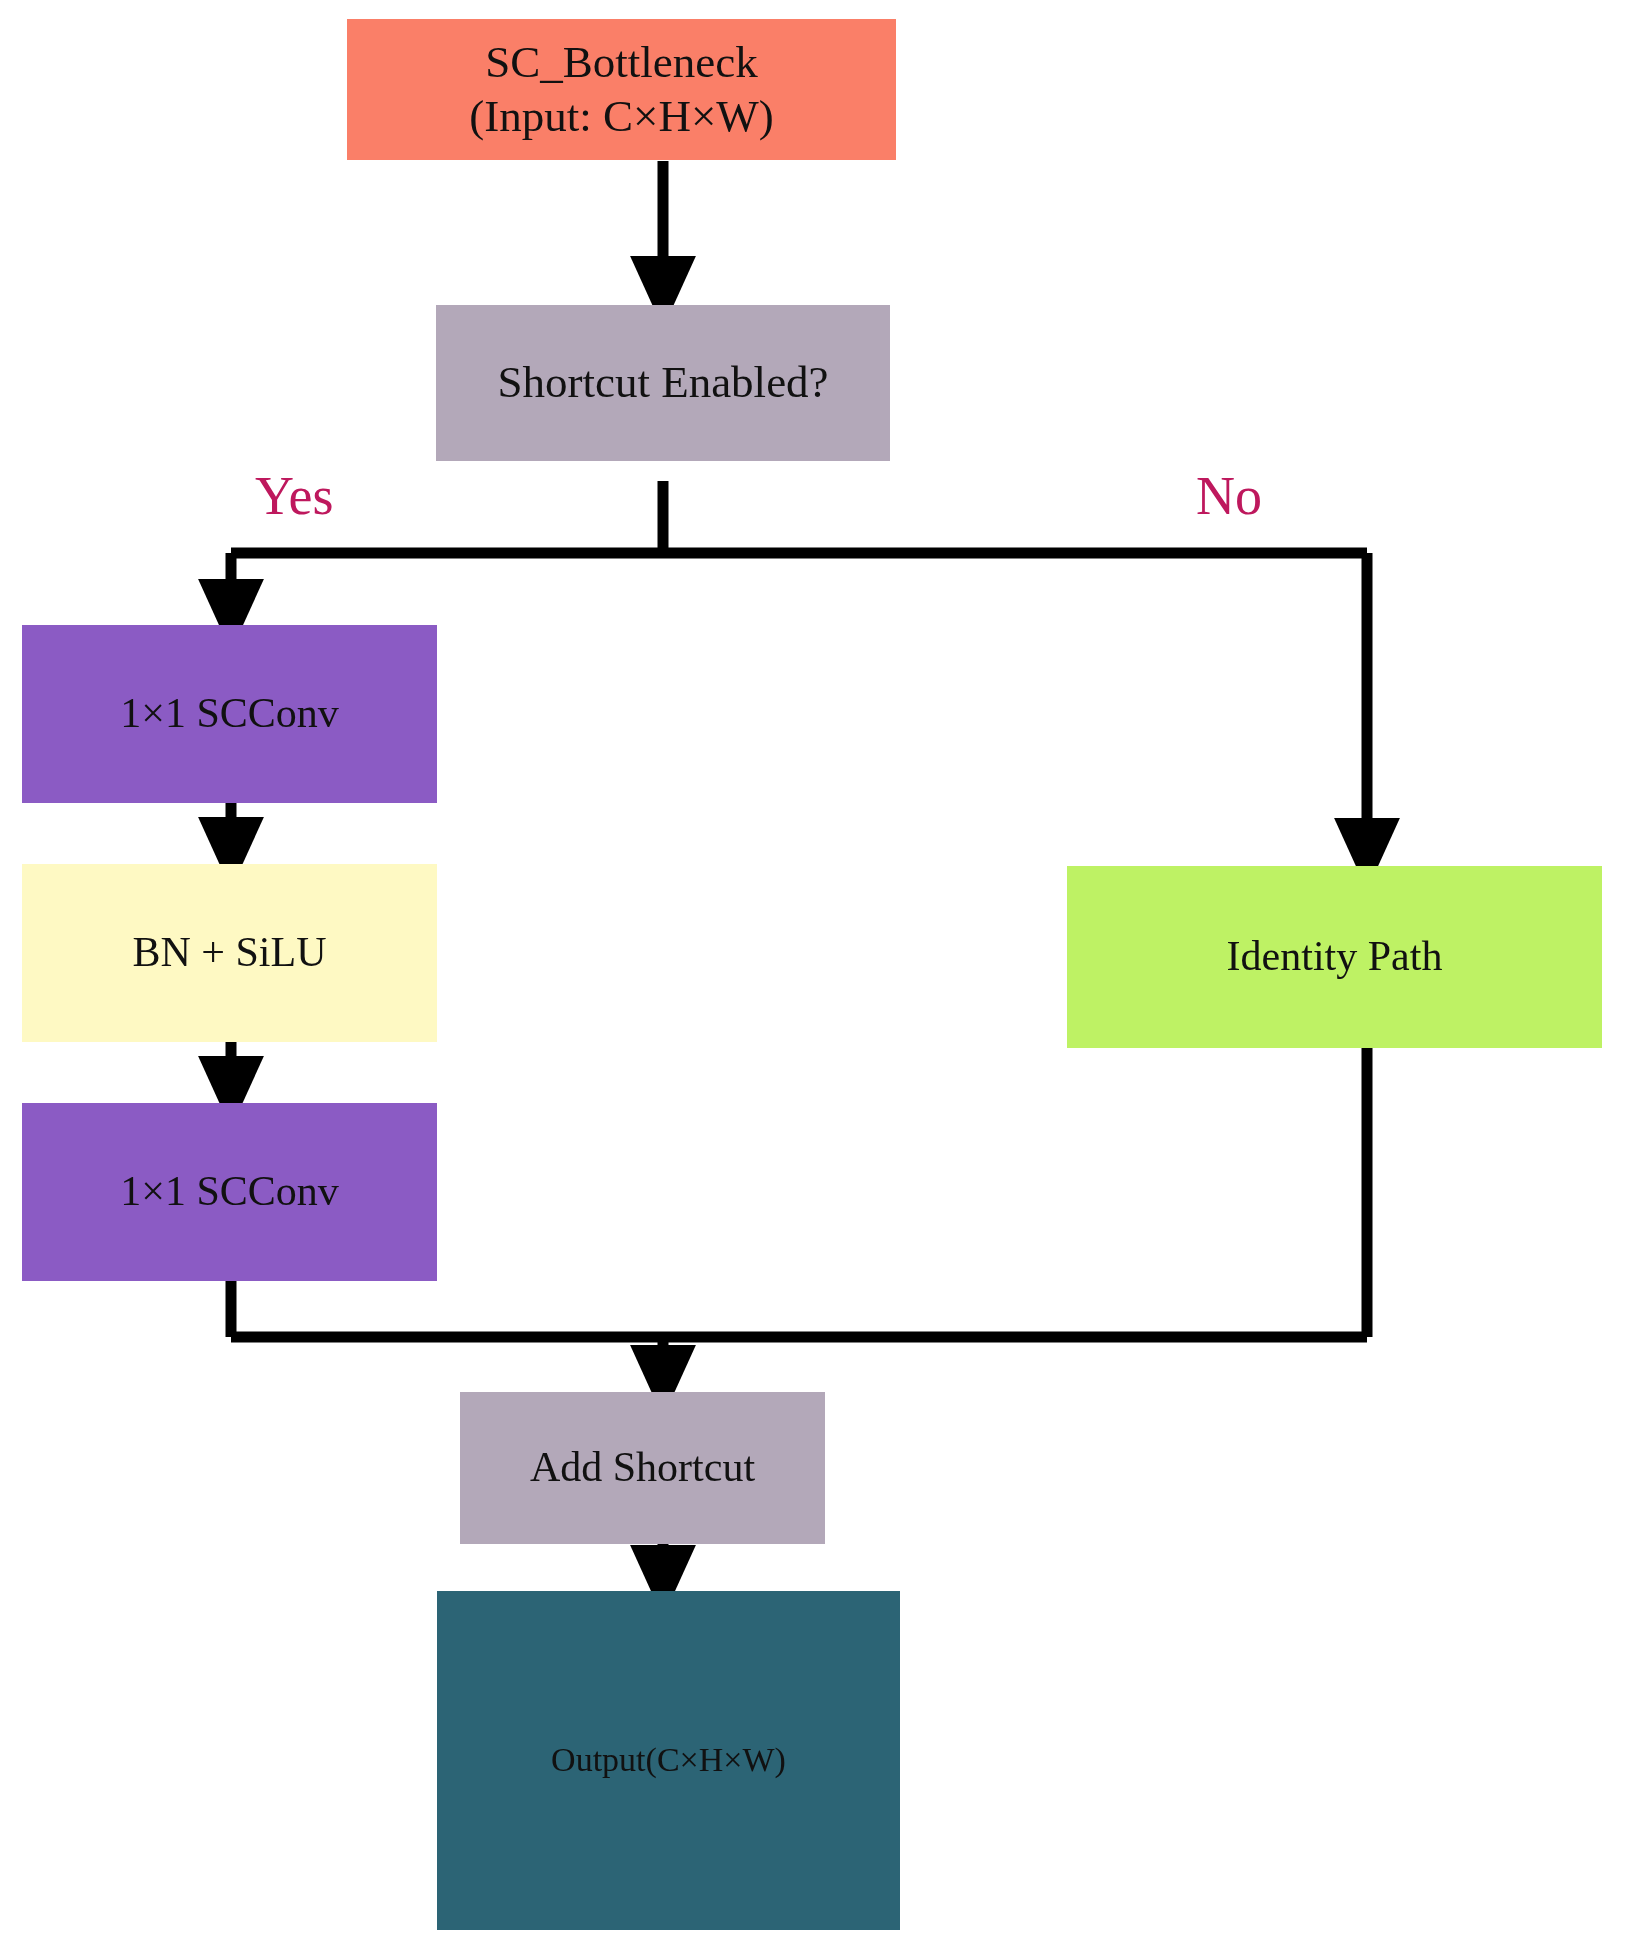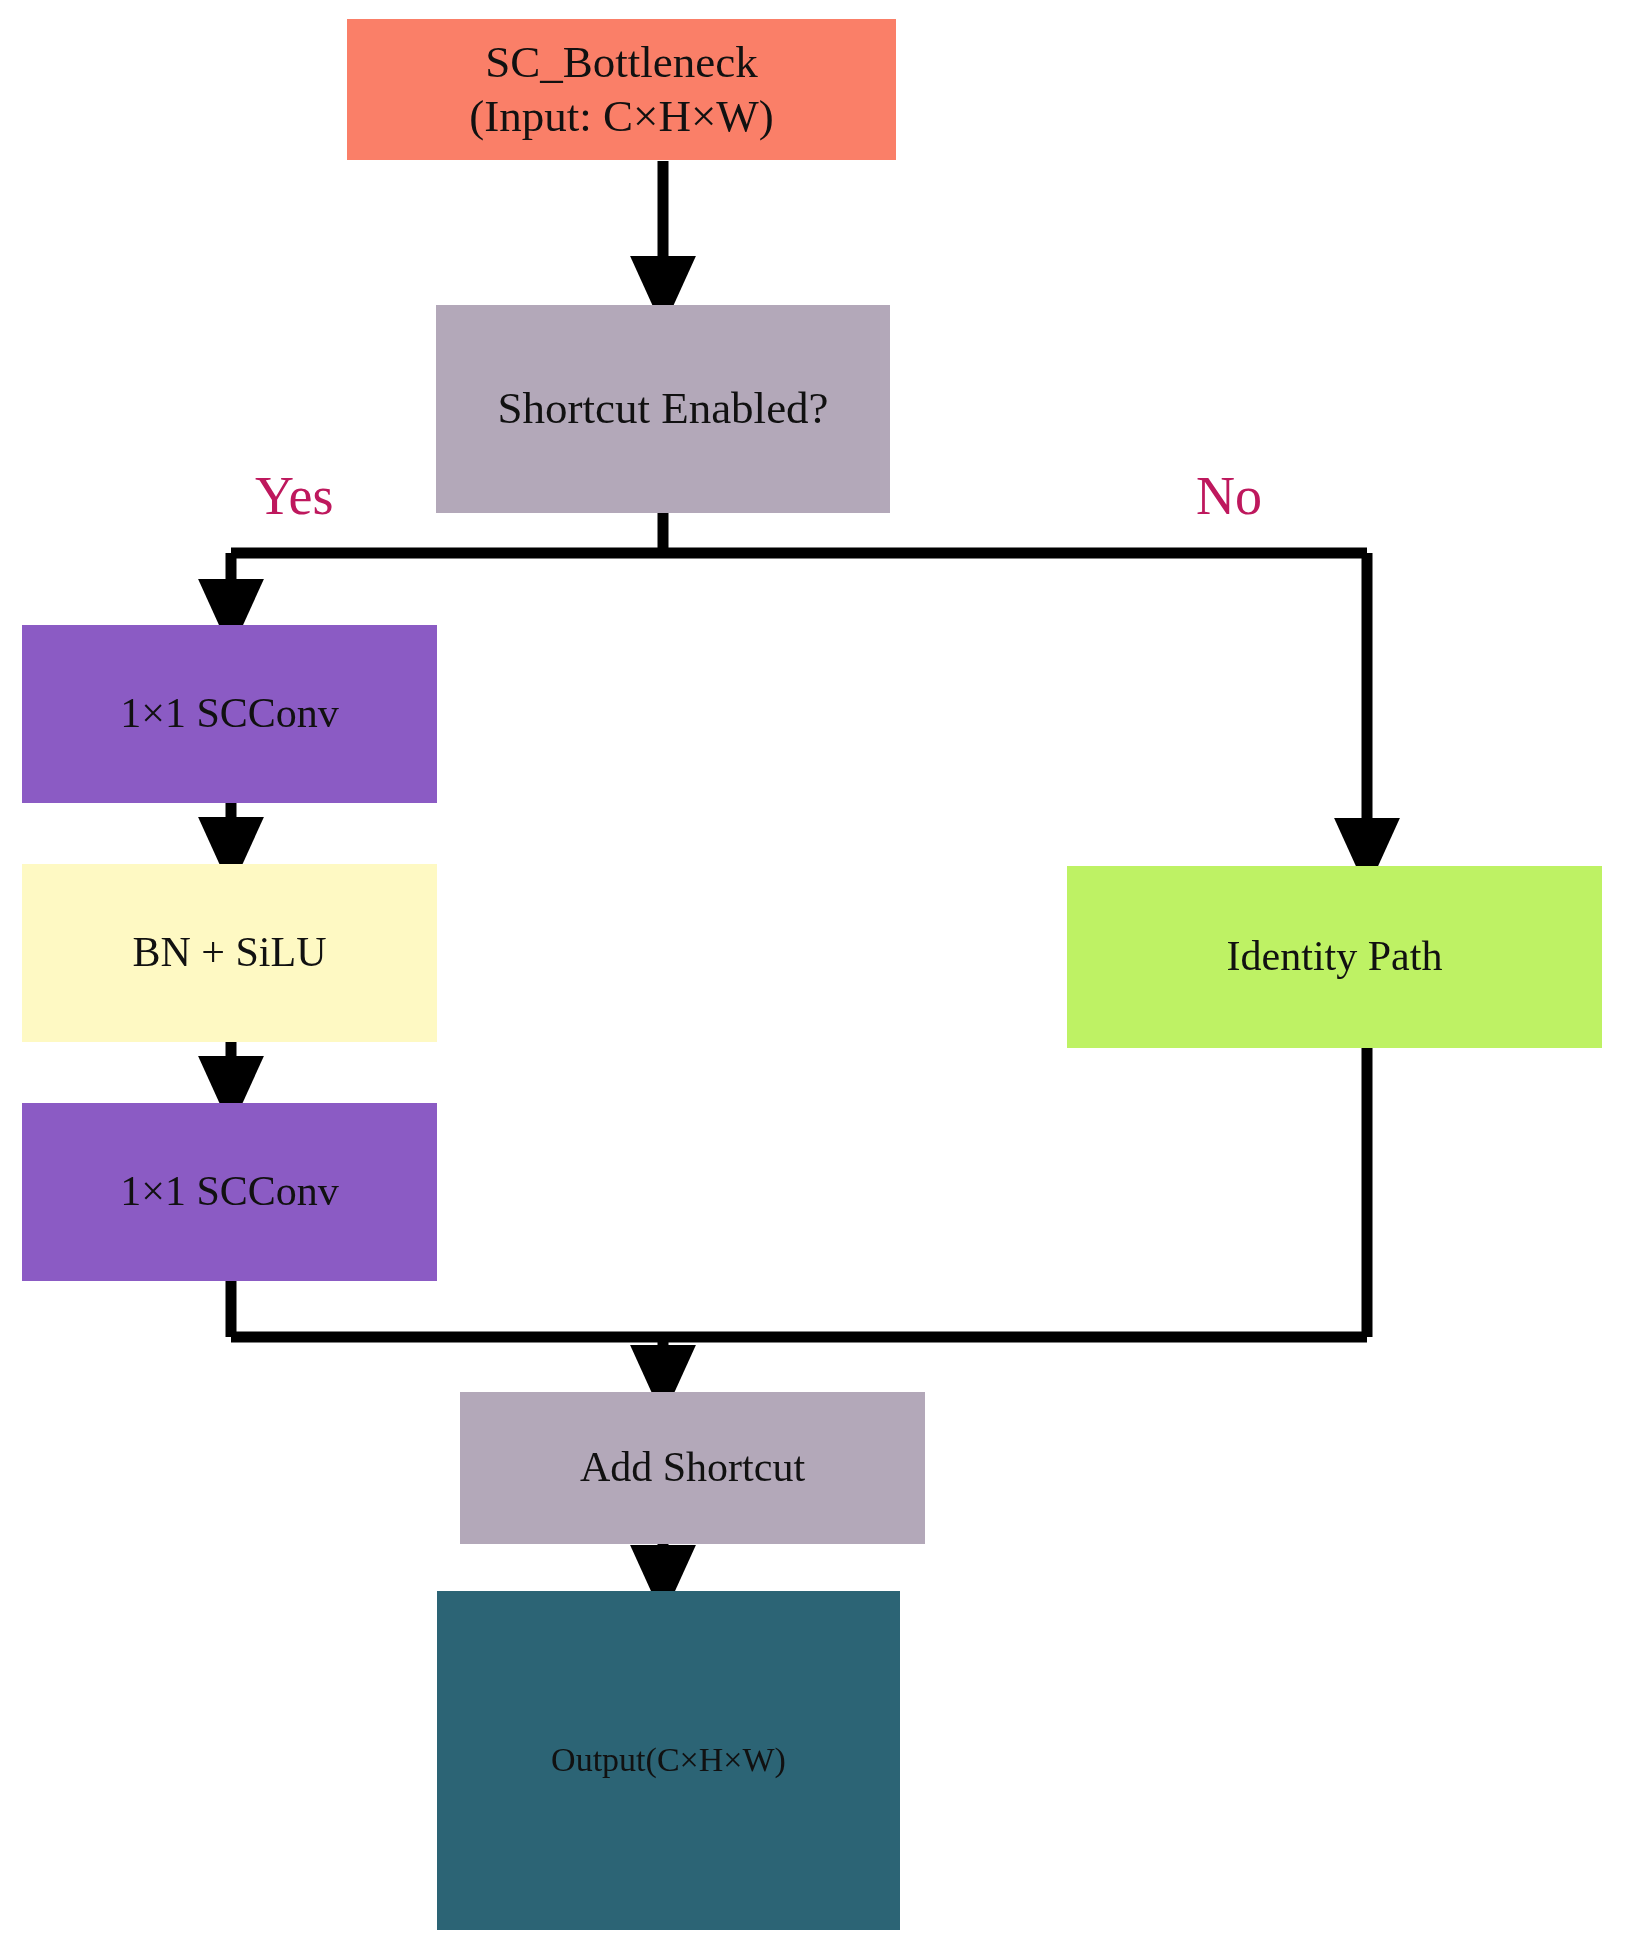--- a/index.html
+++ b/index.html
@@ -49,41 +49,41 @@
     <path d="M663,1337 L663,1380" stroke="#000000" stroke-width="11" fill="none" marker-end="url(#arrowhead)"></path>
 
     <path d="M663,1544 L663,1580" stroke="#000000" stroke-width="11" fill="none" marker-end="url(#arrowhead)"></path>
   </svg>
 
   <div class="node" style="left:347px;top:19px;width:549px;height:141px;background:#FA7F68;font-size:45px;">
     <span class="label">SC_Bottleneck
 (Input: C×H×W)</span>
   </div>
 
-  <div class="node" style="left:436px;top:305px;width:454px;height:208px;background:#B3A8B9;font-size:45px;">
+  <div class="node" style="left:436px;top:305px;width:454px;height:156px;background:#B3A8B9;font-size:45px;">
     <span class="label">Shortcut Enabled?</span>
   </div>
 
   <div class="node" style="left:22px;top:625px;width:415px;height:178px;background:#8B5BC4;font-size:42px;">
     <span class="label">1×1 SCConv</span>
   </div>
 
   <div class="node" style="left:22px;top:864px;width:415px;height:178px;background:#fef9c3;font-size:42px;">
     <span class="label">BN + SiLU</span>
   </div>
 
   <div class="node" style="left:22px;top:1103px;width:415px;height:178px;background:#8B5BC4;font-size:42px;">
     <span class="label">1×1 SCConv</span>
   </div>
 
   <div class="node" style="left:1067px;top:866px;width:535px;height:182px;background:#bef264;font-size:42px;">
     <span class="label">Identity Path</span>
   </div>
 
-  <div class="node" style="left:460px;top:1392px;width:465px;height:152px;background:#B3A8B9;font-size:42px;">
+  <div class="node" style="left:460px;top:1392px;width:365px;height:152px;background:#B3A8B9;font-size:42px;">
     <span class="label">Add Shortcut</span>
   </div>
 
   <div class="node" style="left:437px;top:1591px;width:463px;height:339px;background:#2C6475;font-size:34px;">
     <span class="label">Output(C×H×W)</span>
   </div>
 
   <div class="edge-label" style="left:255px;top:469px;font-size:54px;">Yes</div>
 
   <div class="edge-label" style="left:1196px;top:469px;font-size:54px;">No</div>

